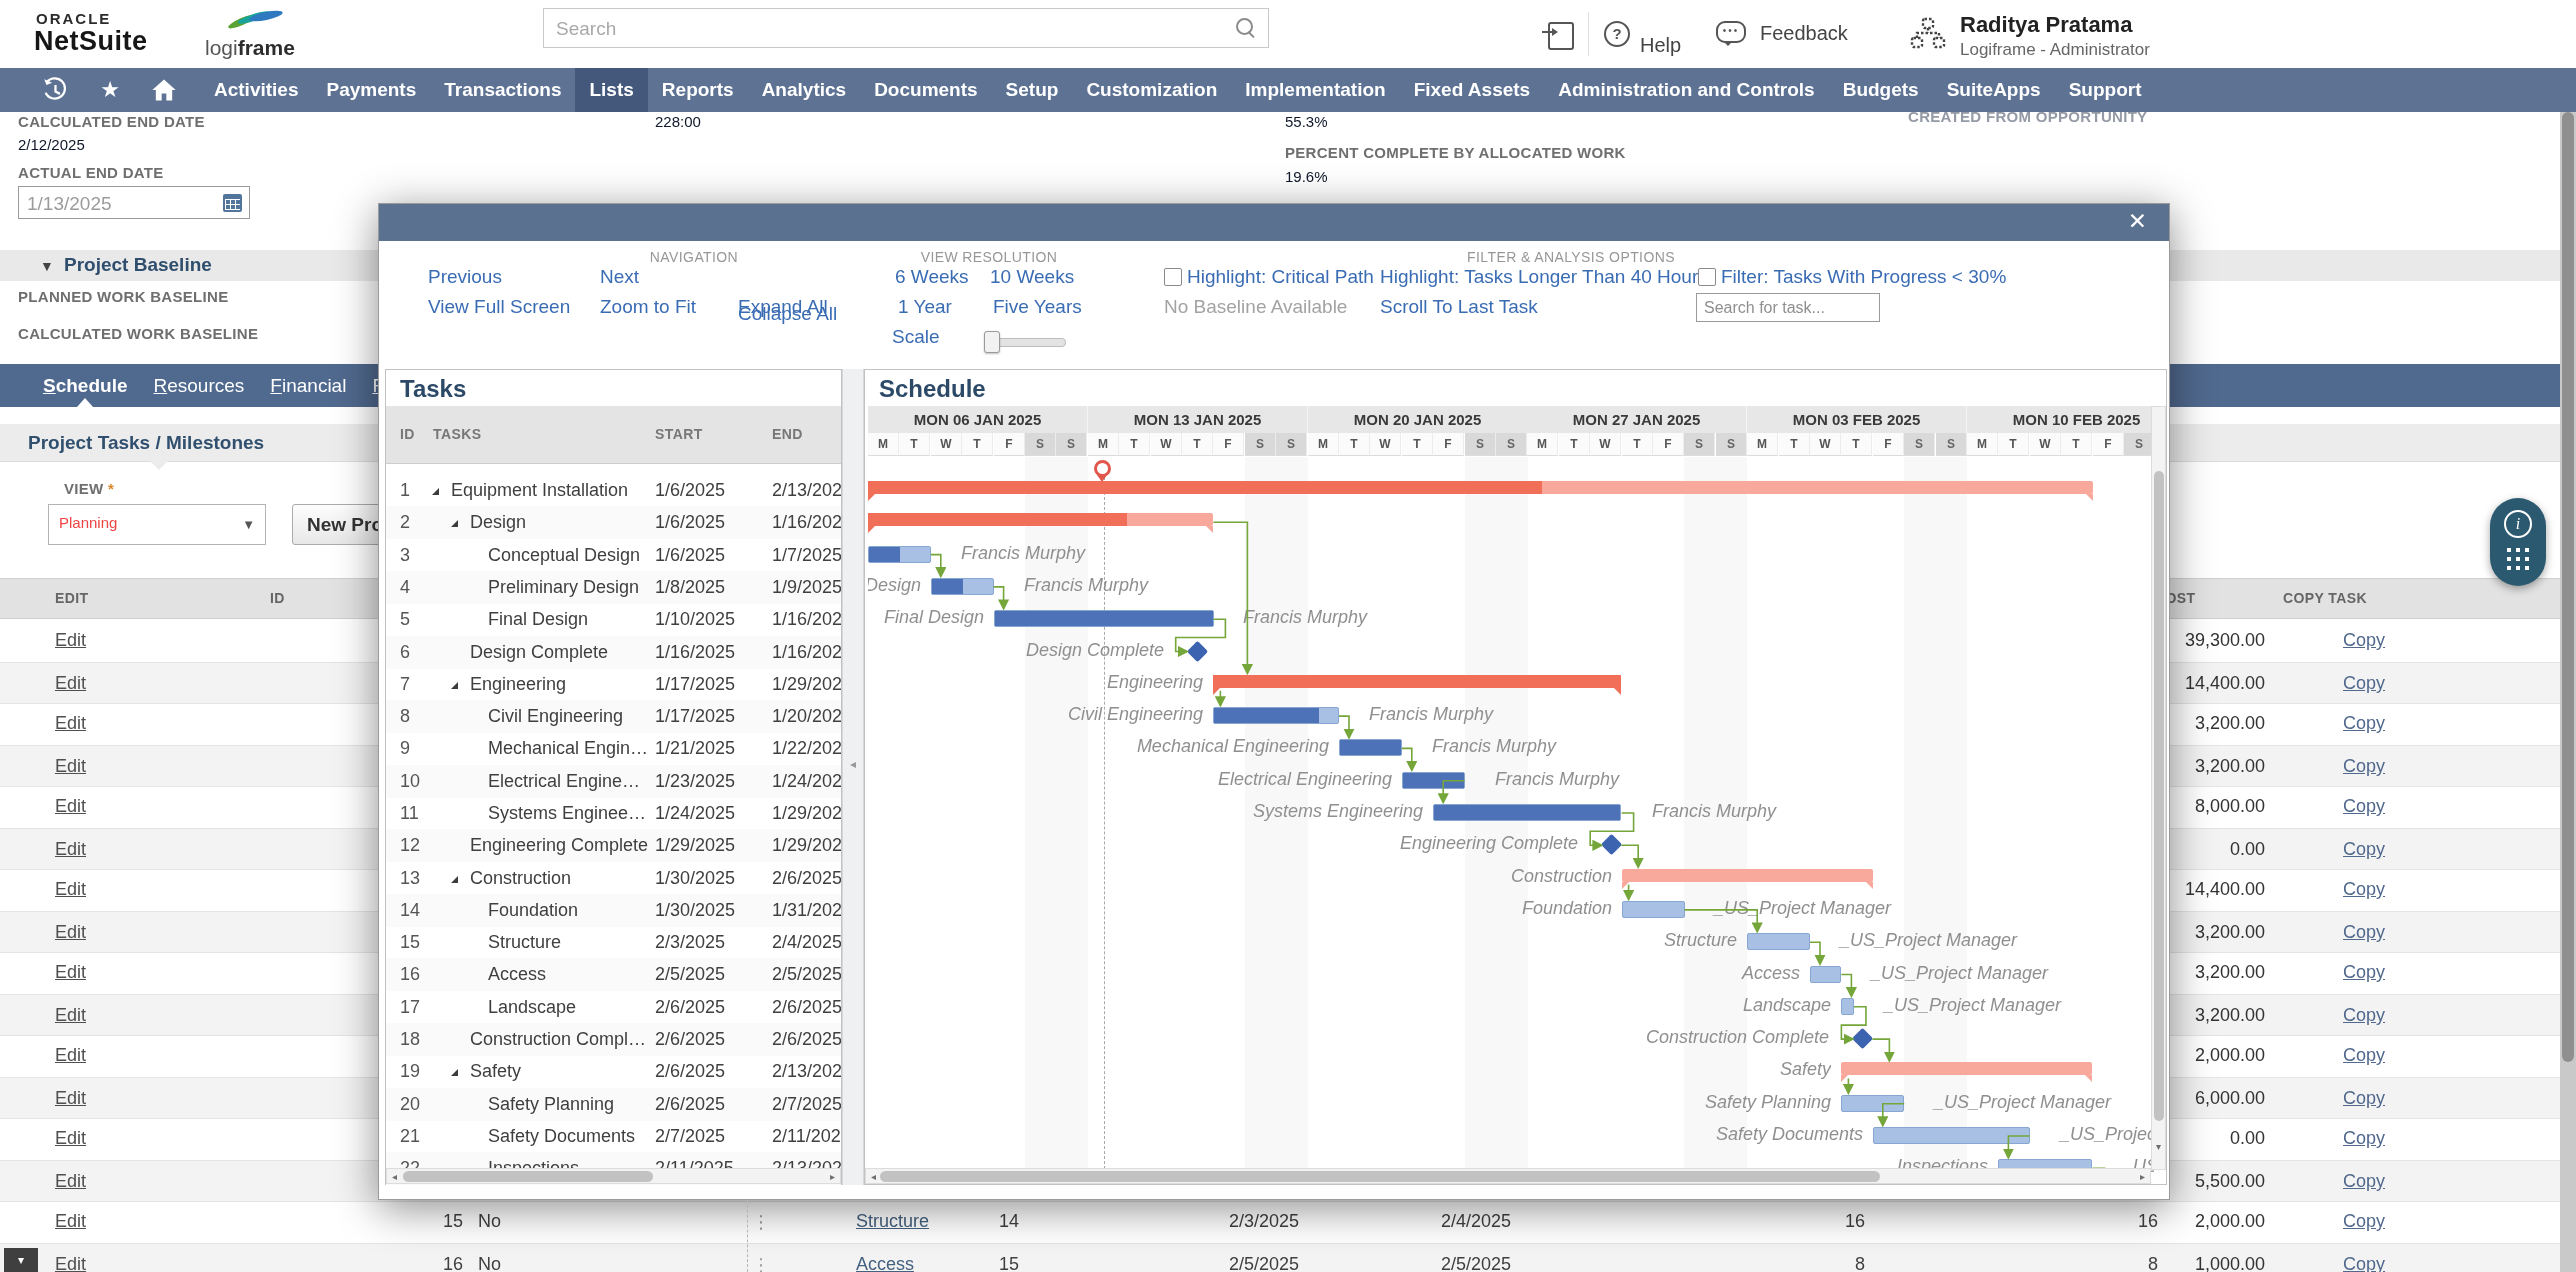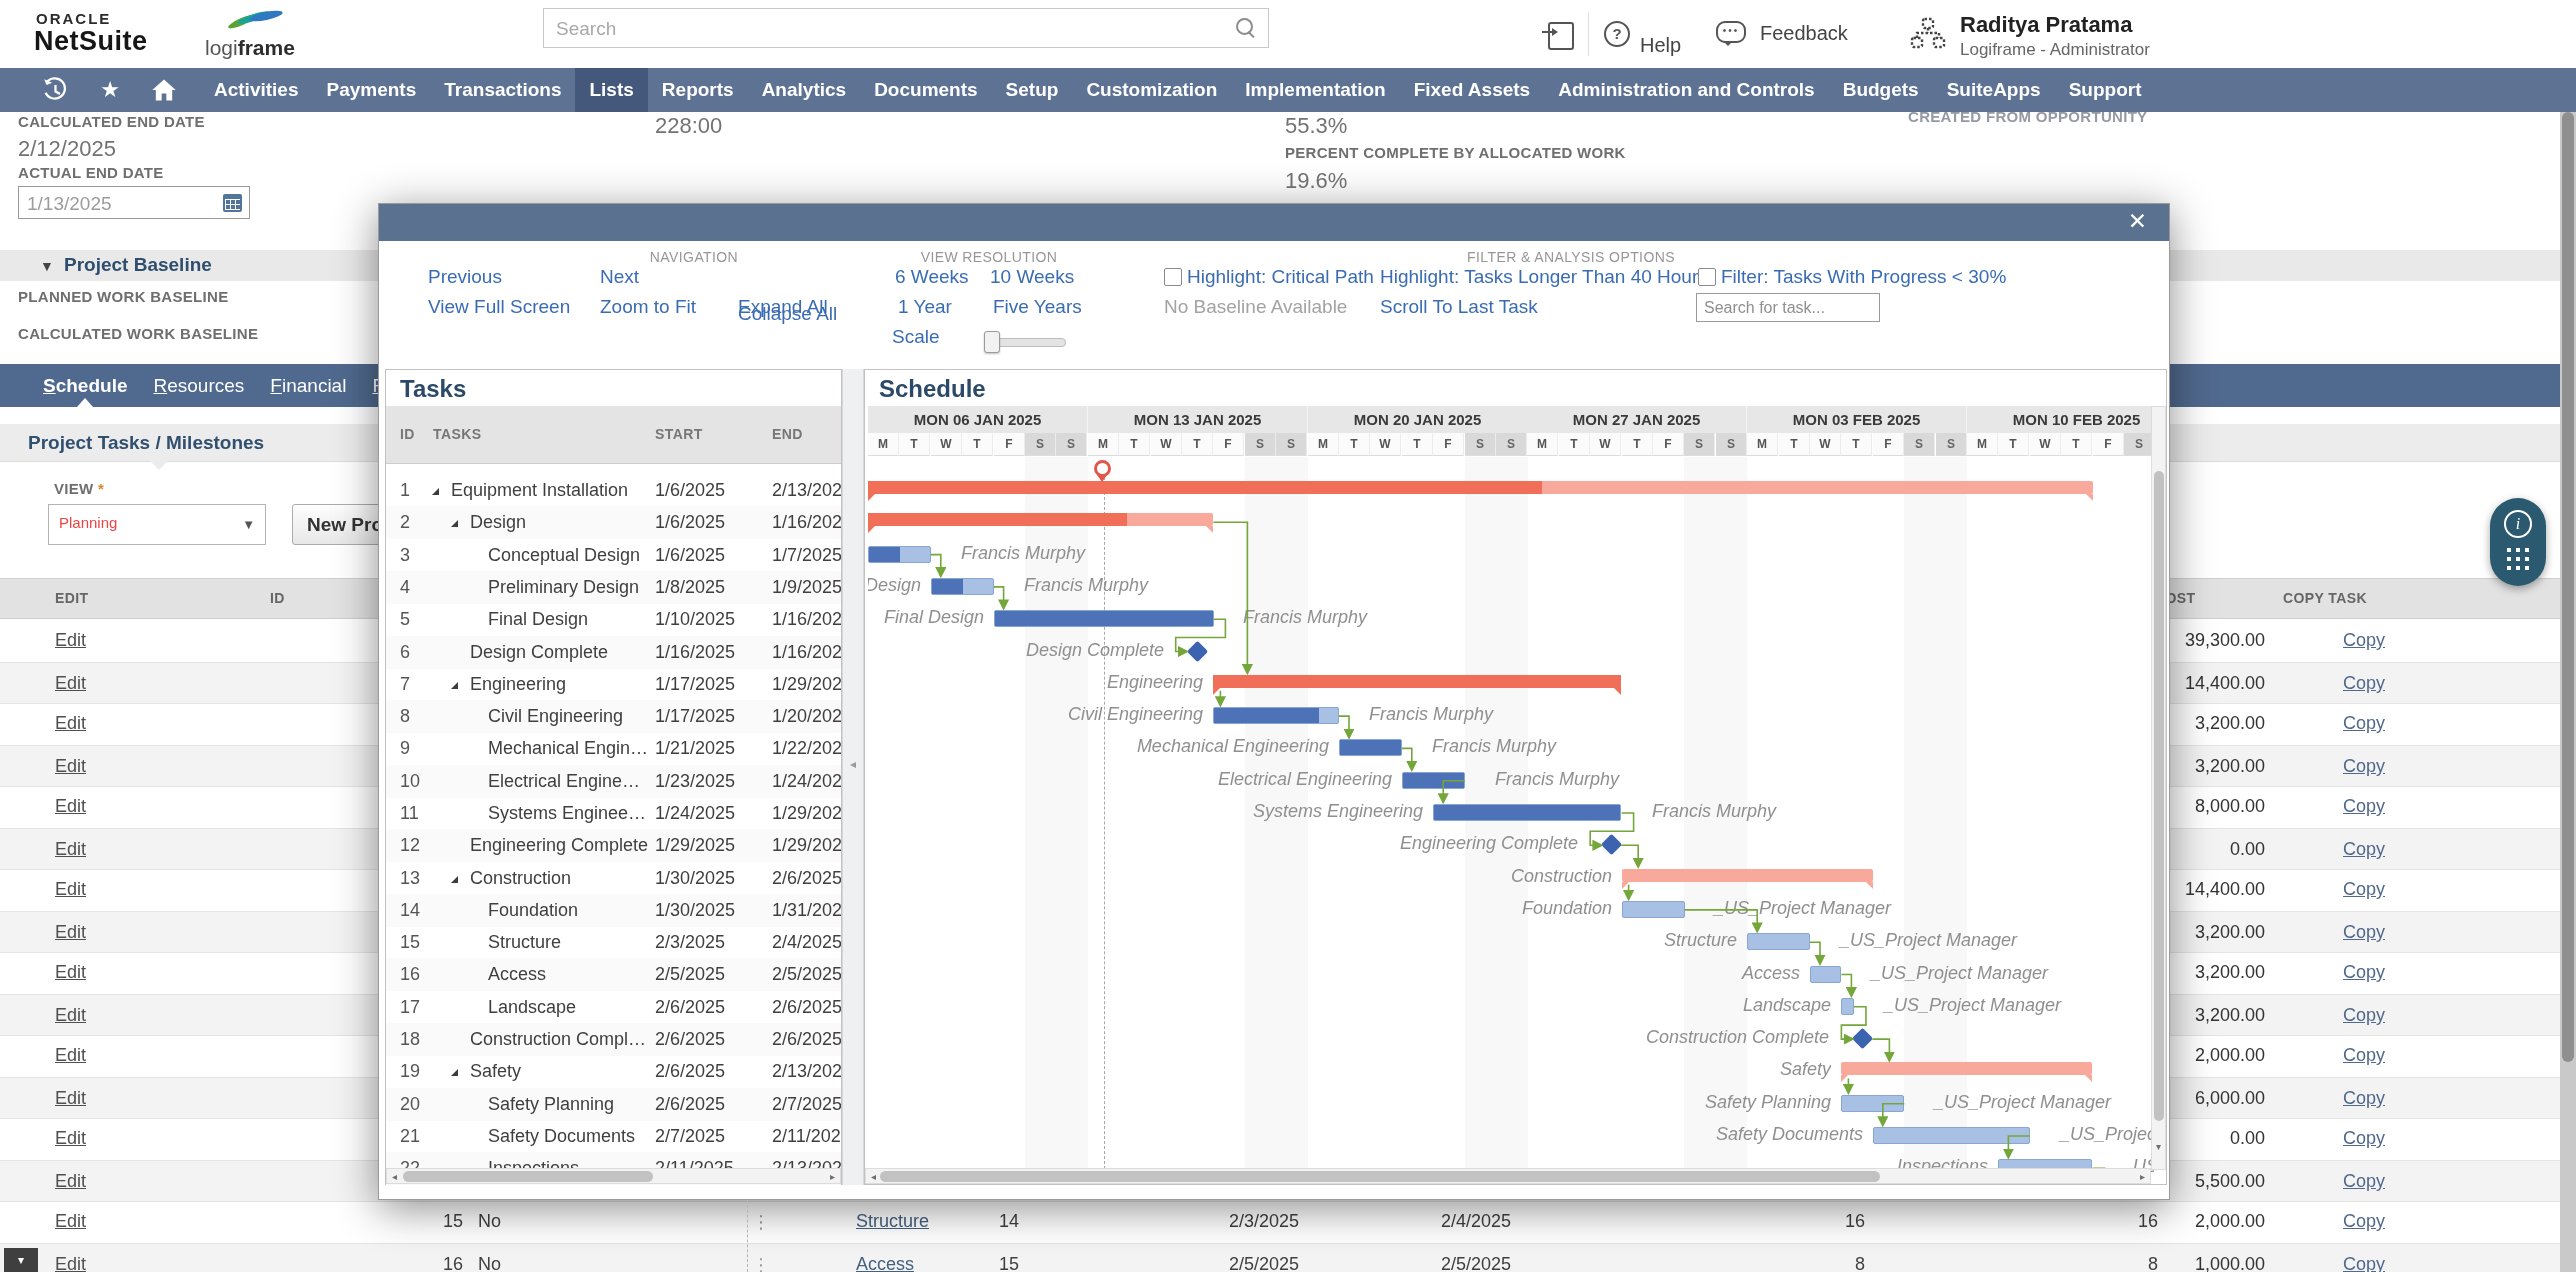--- a/index.html
+++ b/index.html
@@ -31,21 +31,21 @@
   #username{left:1960px;top:12px;font-size:22px;font-weight:700;color:#222;}
   #userrole{left:1960px;top:40px;font-size:17px;color:#666;}
   
   #navbar{left:0;top:68px;width:2576px;height:44px;background:#5e7394;}
   .nav-ico{top:9px;width:28px;height:26px;color:#fff;font-size:22px;line-height:26px;text-align:center;}
   #nav-items{position:absolute;left:200px;top:0;height:30px;display:flex;}
   .nav-item{height:44px;line-height:44px;padding:0 14px;color:#fff;font-size:19px;font-weight:700;cursor:pointer;white-space:nowrap;}
   .nav-item.active{background:#43587a;}
   
   .lbl{font-size:15px;color:#6f6f6f;font-weight:700;letter-spacing:.3px;white-space:nowrap;}
-  .val{font-size:22px;color:#737373;white-space:nowrap;}
+  .val{font-size:15px;color:#0f172a;white-space:nowrap;}
   .greylbl{font-size:15px;color:#939aa5;font-weight:700;letter-spacing:.3px;white-space:nowrap;}
   #date-input{left:18px;top:186px;width:232px;height:33px;border:1px solid #9a9a9a;background:#fff;box-sizing:border-box;}
   #date-input .dtxt{position:absolute;left:8px;top:6px;font-size:19px;color:#9c9c9c;}
   .calico{position:absolute;right:7px;top:7px;width:19px;height:18px;background:#51759b;border-radius:2px;}
   .calico:after{content:"";position:absolute;left:2px;top:5px;right:2px;bottom:2px;
      background:linear-gradient(#fff 1px,transparent 1px),linear-gradient(90deg,#fff 1px,transparent 1px);
      background-size:5px 5px;}
   #baseline-band{left:0;top:250px;width:2576px;height:31px;background:#e9e9e9;}
   #baseline-band .chev{position:absolute;left:40px;top:8px;font-size:14px;color:#444;}
   #baseline-band .bt{position:absolute;left:64px;top:4px;font-size:19px;font-weight:700;color:#2f4e6e;}
@@ -229,21 +229,21 @@
         <div class="bg-tab active"><span class="tu">S</span><span>chedule</span></div>
         <div class="bg-tab"><span class="tu">R</span><span>esources</span></div>
         <div class="bg-tab"><span class="tu">F</span><span>inancial</span></div>
         <div class="bg-tab"><span class="tu">R</span><span>elated Re</span></div>
       </div>
   </div>
   <div id="subtab-band" class="abs">
     <span class="st">Project Tasks / Milestones</span>
   </div>
 
-  <div class="abs lbl" style="left:54px;top:480px;"><span>VIEW</span> <span style="color:#d8882a;">*</span></div>
+  <div class="abs lbl" style="left:64px;top:480px;"><span>VIEW</span> <span style="color:#d8882a;">*</span></div>
   <div id="view-select" class="abs">
     <span class="sv">Planning</span>
     <span class="sa">▼</span>
   </div>
   <div id="new-btn" class="abs">
       <span>New Proje</span>
     </div>
 
   <div id="bg-thead" class="abs">
     <span class="thlbl" style="left:55px;">EDIT</span>

